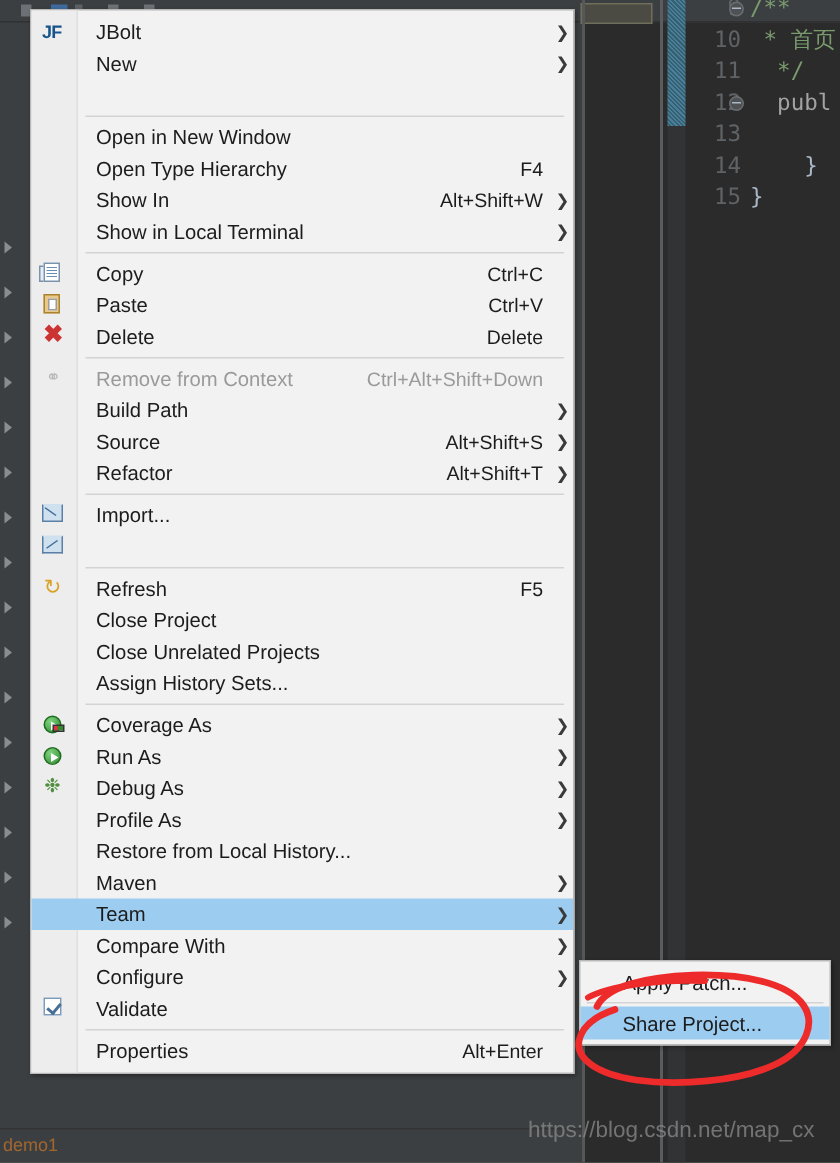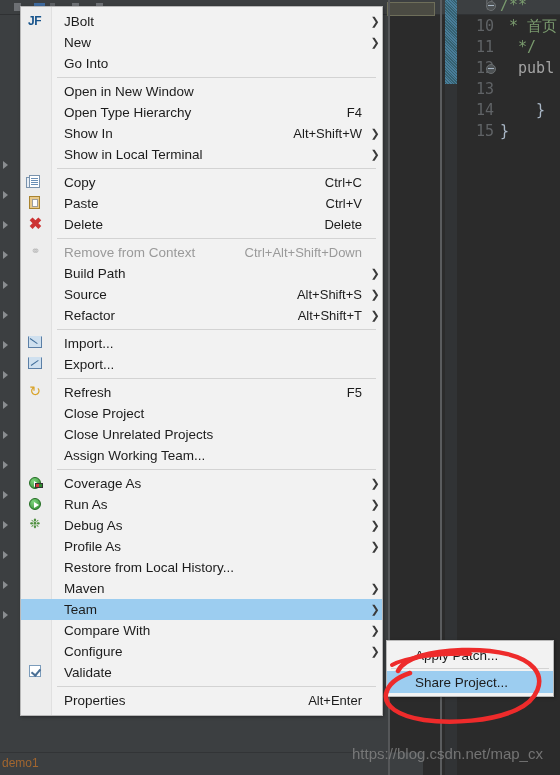--- a/index.html
+++ b/index.html
@@ -61,21 +61,20 @@
     border-left: 5px solid #8a8d90;
     border-top: 4px solid transparent;
     border-bottom: 4px solid transparent;
   }
 
   #bottom-status {
     position: absolute;
     left: 0; bottom: 0; width: 388px; height: 22px;
     background: #3c3f41;
     border-top: 1px solid #323436;
-    padding-left: 35px;
   }
   #bottom-status-label {
     position: absolute;
     left: 2px; top: 3px;
     color: #a2662f;
     font-size: 12px;
     white-space: nowrap;
   }
 
   
@@ -445,21 +444,20 @@
         <span class="mi-arrow">❯</span>
       </div>
       <div class="menu-item">
         <span class="mi-icon"></span>
         <span class="mi-label">New</span>
         <span class="mi-accel"></span>
         <span class="mi-arrow">❯</span>
       </div>
       <div class="menu-item">
         <span class="mi-icon"></span>
-        <span class="mi-label">Go Into</span>
         <span class="mi-accel"></span>
         <span class="mi-arrow empty">❯</span>
       </div>
       <div class="menu-sep"></div>
       <div class="menu-item">
         <span class="mi-icon"></span>
         <span class="mi-label">Open in New Window</span>
         <span class="mi-accel"></span>
         <span class="mi-arrow empty">❯</span>
       </div>
@@ -541,21 +539,20 @@
         <span class="mi-label">Import...</span>
         <span class="mi-accel"></span>
         <span class="mi-arrow empty">❯</span>
       </div>
       <div class="menu-item">
         <span class="mi-icon">
           <span class="ico-box">
             <span class="ico-arrowline" style="left:2px;top:7px;transform:rotate(-35deg)"></span>
           </span>
         </span>
-        <span class="mi-label">Export...</span>
         <span class="mi-accel"></span>
         <span class="mi-arrow empty">❯</span>
       </div>
       <div class="menu-sep"></div>
       <div class="menu-item">
         <span class="mi-icon">
           <span class="ico-refresh">↻</span>
         </span>
         <span class="mi-label">Refresh</span>
         <span class="mi-accel">F5</span>
@@ -568,21 +565,21 @@
         <span class="mi-arrow empty">❯</span>
       </div>
       <div class="menu-item">
         <span class="mi-icon"></span>
         <span class="mi-label">Close Unrelated Projects</span>
         <span class="mi-accel"></span>
         <span class="mi-arrow empty">❯</span>
       </div>
       <div class="menu-item">
         <span class="mi-icon"></span>
-        <span class="mi-label">Assign Working Team...</span>
+        <span class="mi-label">Assign History Sets...</span>
         <span class="mi-accel"></span>
         <span class="mi-arrow empty">❯</span>
       </div>
       <div class="menu-sep"></div>
       <div class="menu-item">
         <span class="mi-icon"><span><span class="ico-circle"></span><span class="ico-cov-badge"></span></span></span>
         <span class="mi-label">Coverage As</span>
         <span class="mi-accel"></span>
         <span class="mi-arrow">❯</span>
       </div>

